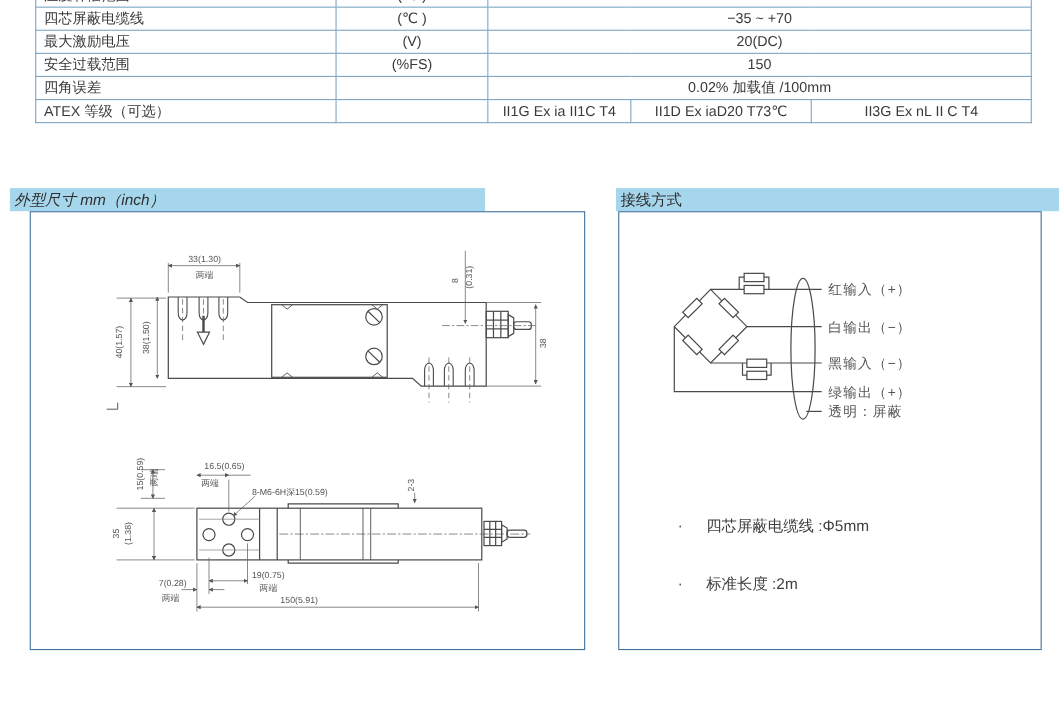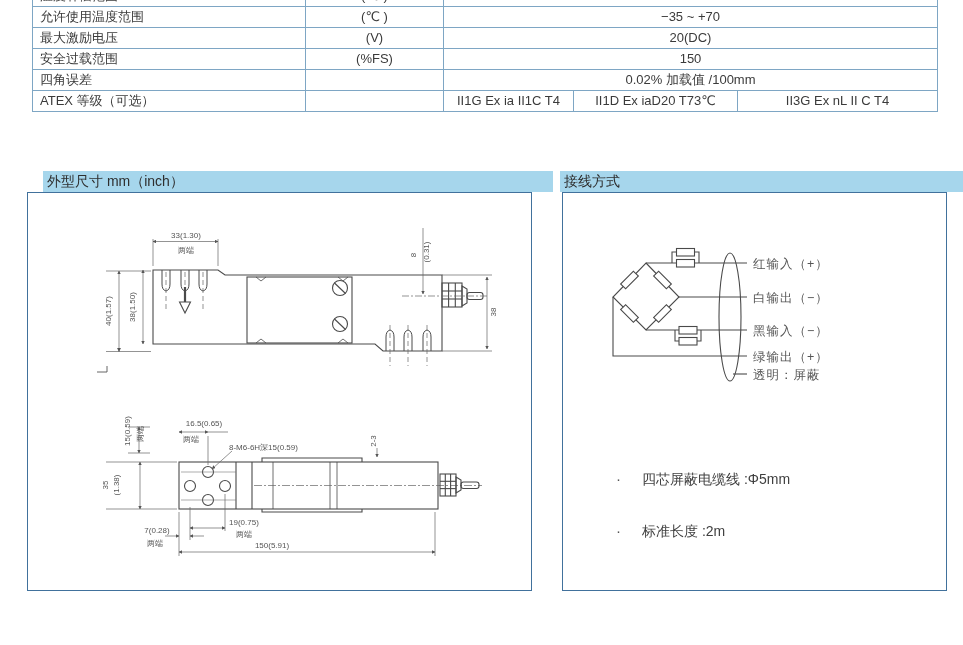--- a/index.html
+++ b/index.html
@@ -10,21 +10,21 @@
   table.spec{position:absolute;left:32px;top:-15px;width:905px;border-collapse:collapse;
              table-layout:fixed;font-size:13px;color:#3a3a3a;}
   table.spec td{border:1px solid #7ea6c4;height:20px;padding:0;line-height:20px;
                 white-space:nowrap;overflow:hidden;vertical-align:middle;}
   table.spec td.lbl{text-align:left;padding-left:7px;}
   table.spec td.unit,table.spec td.val{text-align:center;}
 
   
   .panel-bar{position:absolute;height:21px;line-height:21px;background:#a6d6ec;
              font-size:14px;color:#2e2e2e;padding-left:4px;box-sizing:border-box;}
-  .bar-left{left:43px;top:171px;width:510px;}
+  .bar-left{left:9px;top:171px;width:432px;font-style:italic;}
   .bar-right{left:560px;top:171px;width:468px;}
   .panel-box{position:absolute;top:192px;height:399px;border:1px solid #41719c;
              background:#fff;box-sizing:border-box;}
   .box-left{left:27px;width:505px;}
   .box-right{left:562px;width:385px;}
 
   svg.draw{position:absolute;}
   svg.draw text{font-family:"Liberation Sans","DejaVu Sans",sans-serif;fill:#555;}
 
   
@@ -47,21 +47,21 @@
         <col style="width:164px">
         <col style="width:200px">
       </colgroup>
     <tbody>
       <tr>
         <td class="lbl">温度补偿范围</td>
         <td class="unit">(℃ )</td>
         <td class="val" colspan="3"></td>
       </tr>
       <tr>
-        <td class="lbl">允许使用温度范围</td>
+        <td class="lbl">四芯屏蔽电缆线</td>
         <td class="unit">(℃ )</td>
         <td class="val" colspan="3">−35 ~ +70</td>
       </tr>
       <tr>
         <td class="lbl">最大激励电压</td>
         <td class="unit">(V)</td>
         <td class="val" colspan="3">20(DC)</td>
       </tr>
       <tr>
         <td class="lbl">安全过载范围</td>

